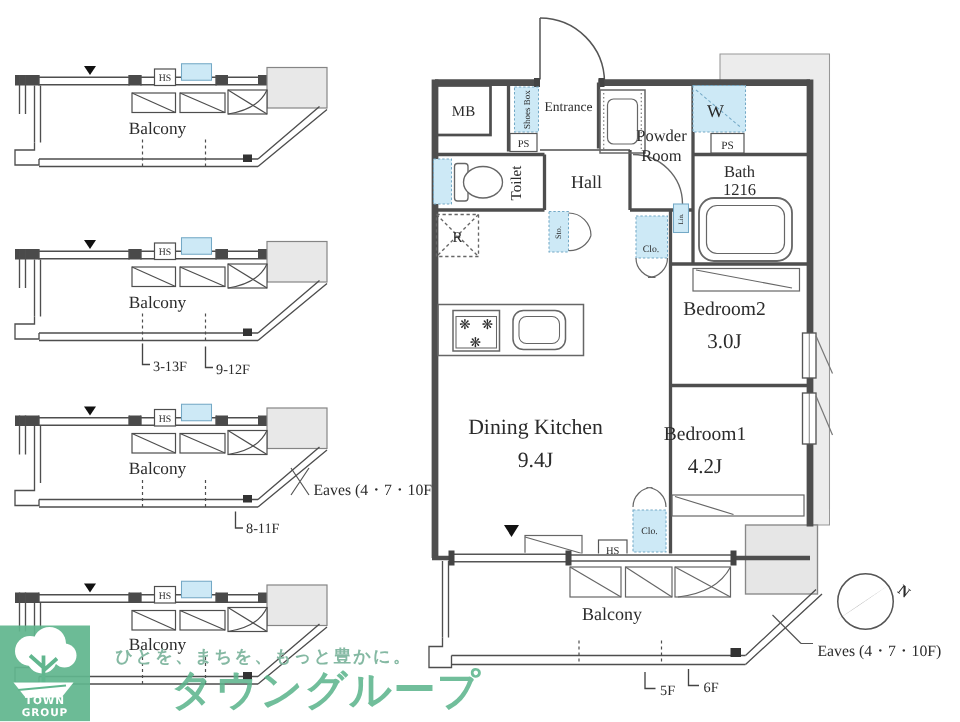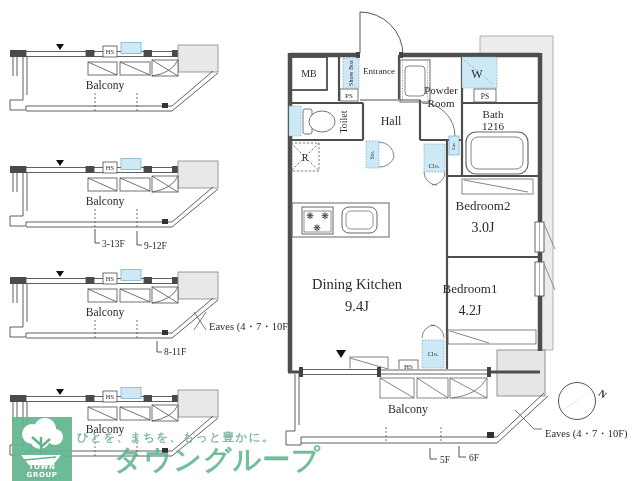--- a/index.html
+++ b/index.html
@@ -3,21 +3,21 @@
 <meta charset="utf-8">
 <style>
   html,body{margin:0;padding:0;background:#fff;}
   .canvas{position:relative;width:640px;height:481px;background:#fff;overflow:hidden;
           font-family:"Liberation Serif",serif;}
   .plan-svg{position:absolute;left:0;top:0;}
   .pp-header{position:absolute;font-family:"DejaVu Sans","Liberation Sans",sans-serif;
              font-weight:bold;font-size:14.5px;color:#111;white-space:nowrap;letter-spacing:.5px;}
   
   .logo-box{position:absolute;left:0;top:417px;width:60px;height:64px;
-            background:rgba(97,182,142,.93);margin-left:12px;}
+            background:rgba(97,182,142,.93);}
   .logo-group{position:absolute;left:0;bottom:2px;width:60px;text-align:center;
               font-family:"DejaVu Sans","Liberation Sans",sans-serif;font-weight:bold;
               font-size:7px;color:#fff;letter-spacing:.6px;}
   .logo-tagline{position:absolute;left:77px;top:430px;
                 font-family:"DejaVu Sans","Liberation Sans",sans-serif;font-weight:bold;
                 font-size:11.5px;color:#85b9a3;letter-spacing:1.5px;white-space:nowrap;}
   .logo-brand{position:absolute;left:74px;top:441px;
               font-family:"DejaVu Sans","Liberation Sans",sans-serif;font-weight:bold;
               font-size:28px;color:rgba(88,179,137,.85);letter-spacing:1px;white-space:nowrap;margin-left:40px;}
   text{font-family:"Liberation Serif",serif;fill:#2b2b2b;}

